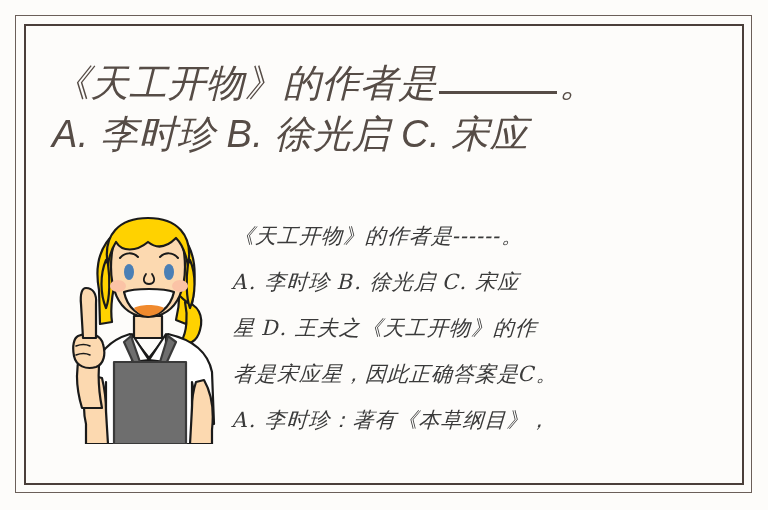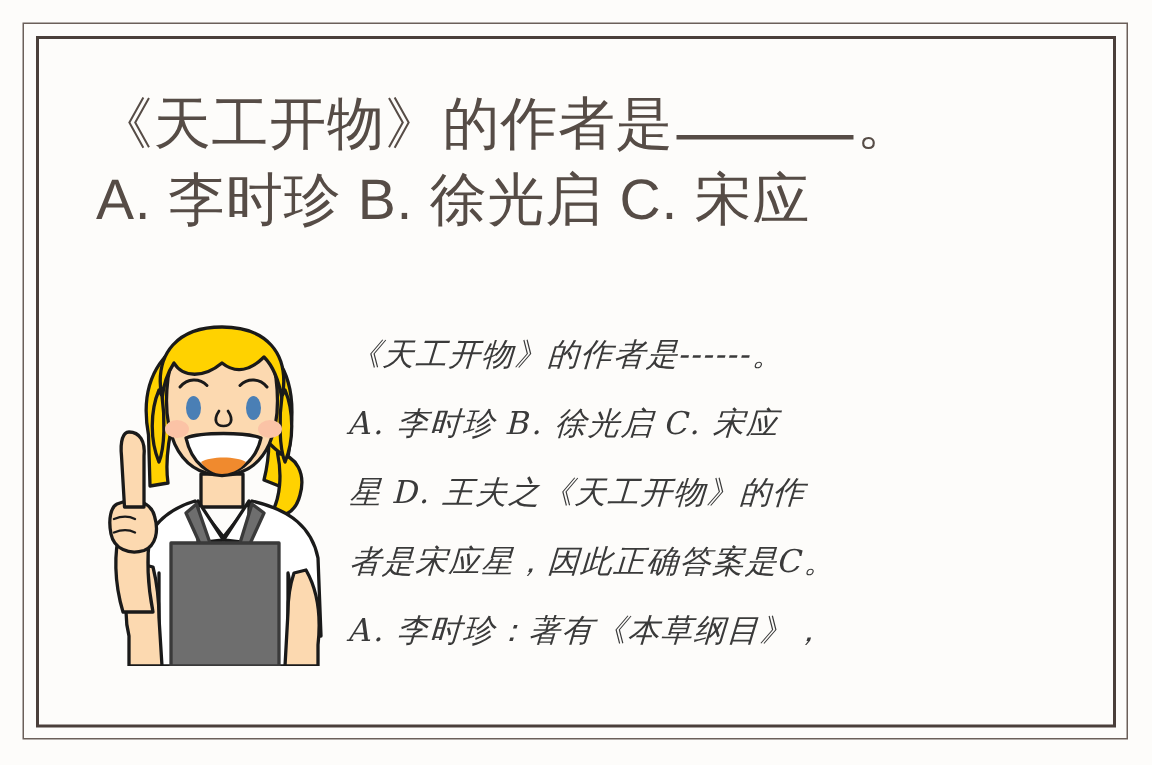--- a/index.html
+++ b/index.html
@@ -39,28 +39,29 @@
     width: 720px;
     height: 461px;
     border: 2px solid #4a3f3a;
     box-sizing: border-box;
     pointer-events: none;
   }
 
   
   .headline {
     position: absolute;
-    left: 64px;
+    left: 52px;
     top: 58px;
     width: 640px;
     color: #564c46;
     font-size: 38px;
     line-height: 1.35;
     letter-spacing: 0.5px;
     white-space: nowrap;
+    font-style: italic;
   }
   .headline-line {
     display: block;
   }
   .blank-underline {
     display: inline-block;
     width: 118px;
     border-bottom: 3px solid #564c46;
     vertical-align: 2px;
     margin: 0 2px;

